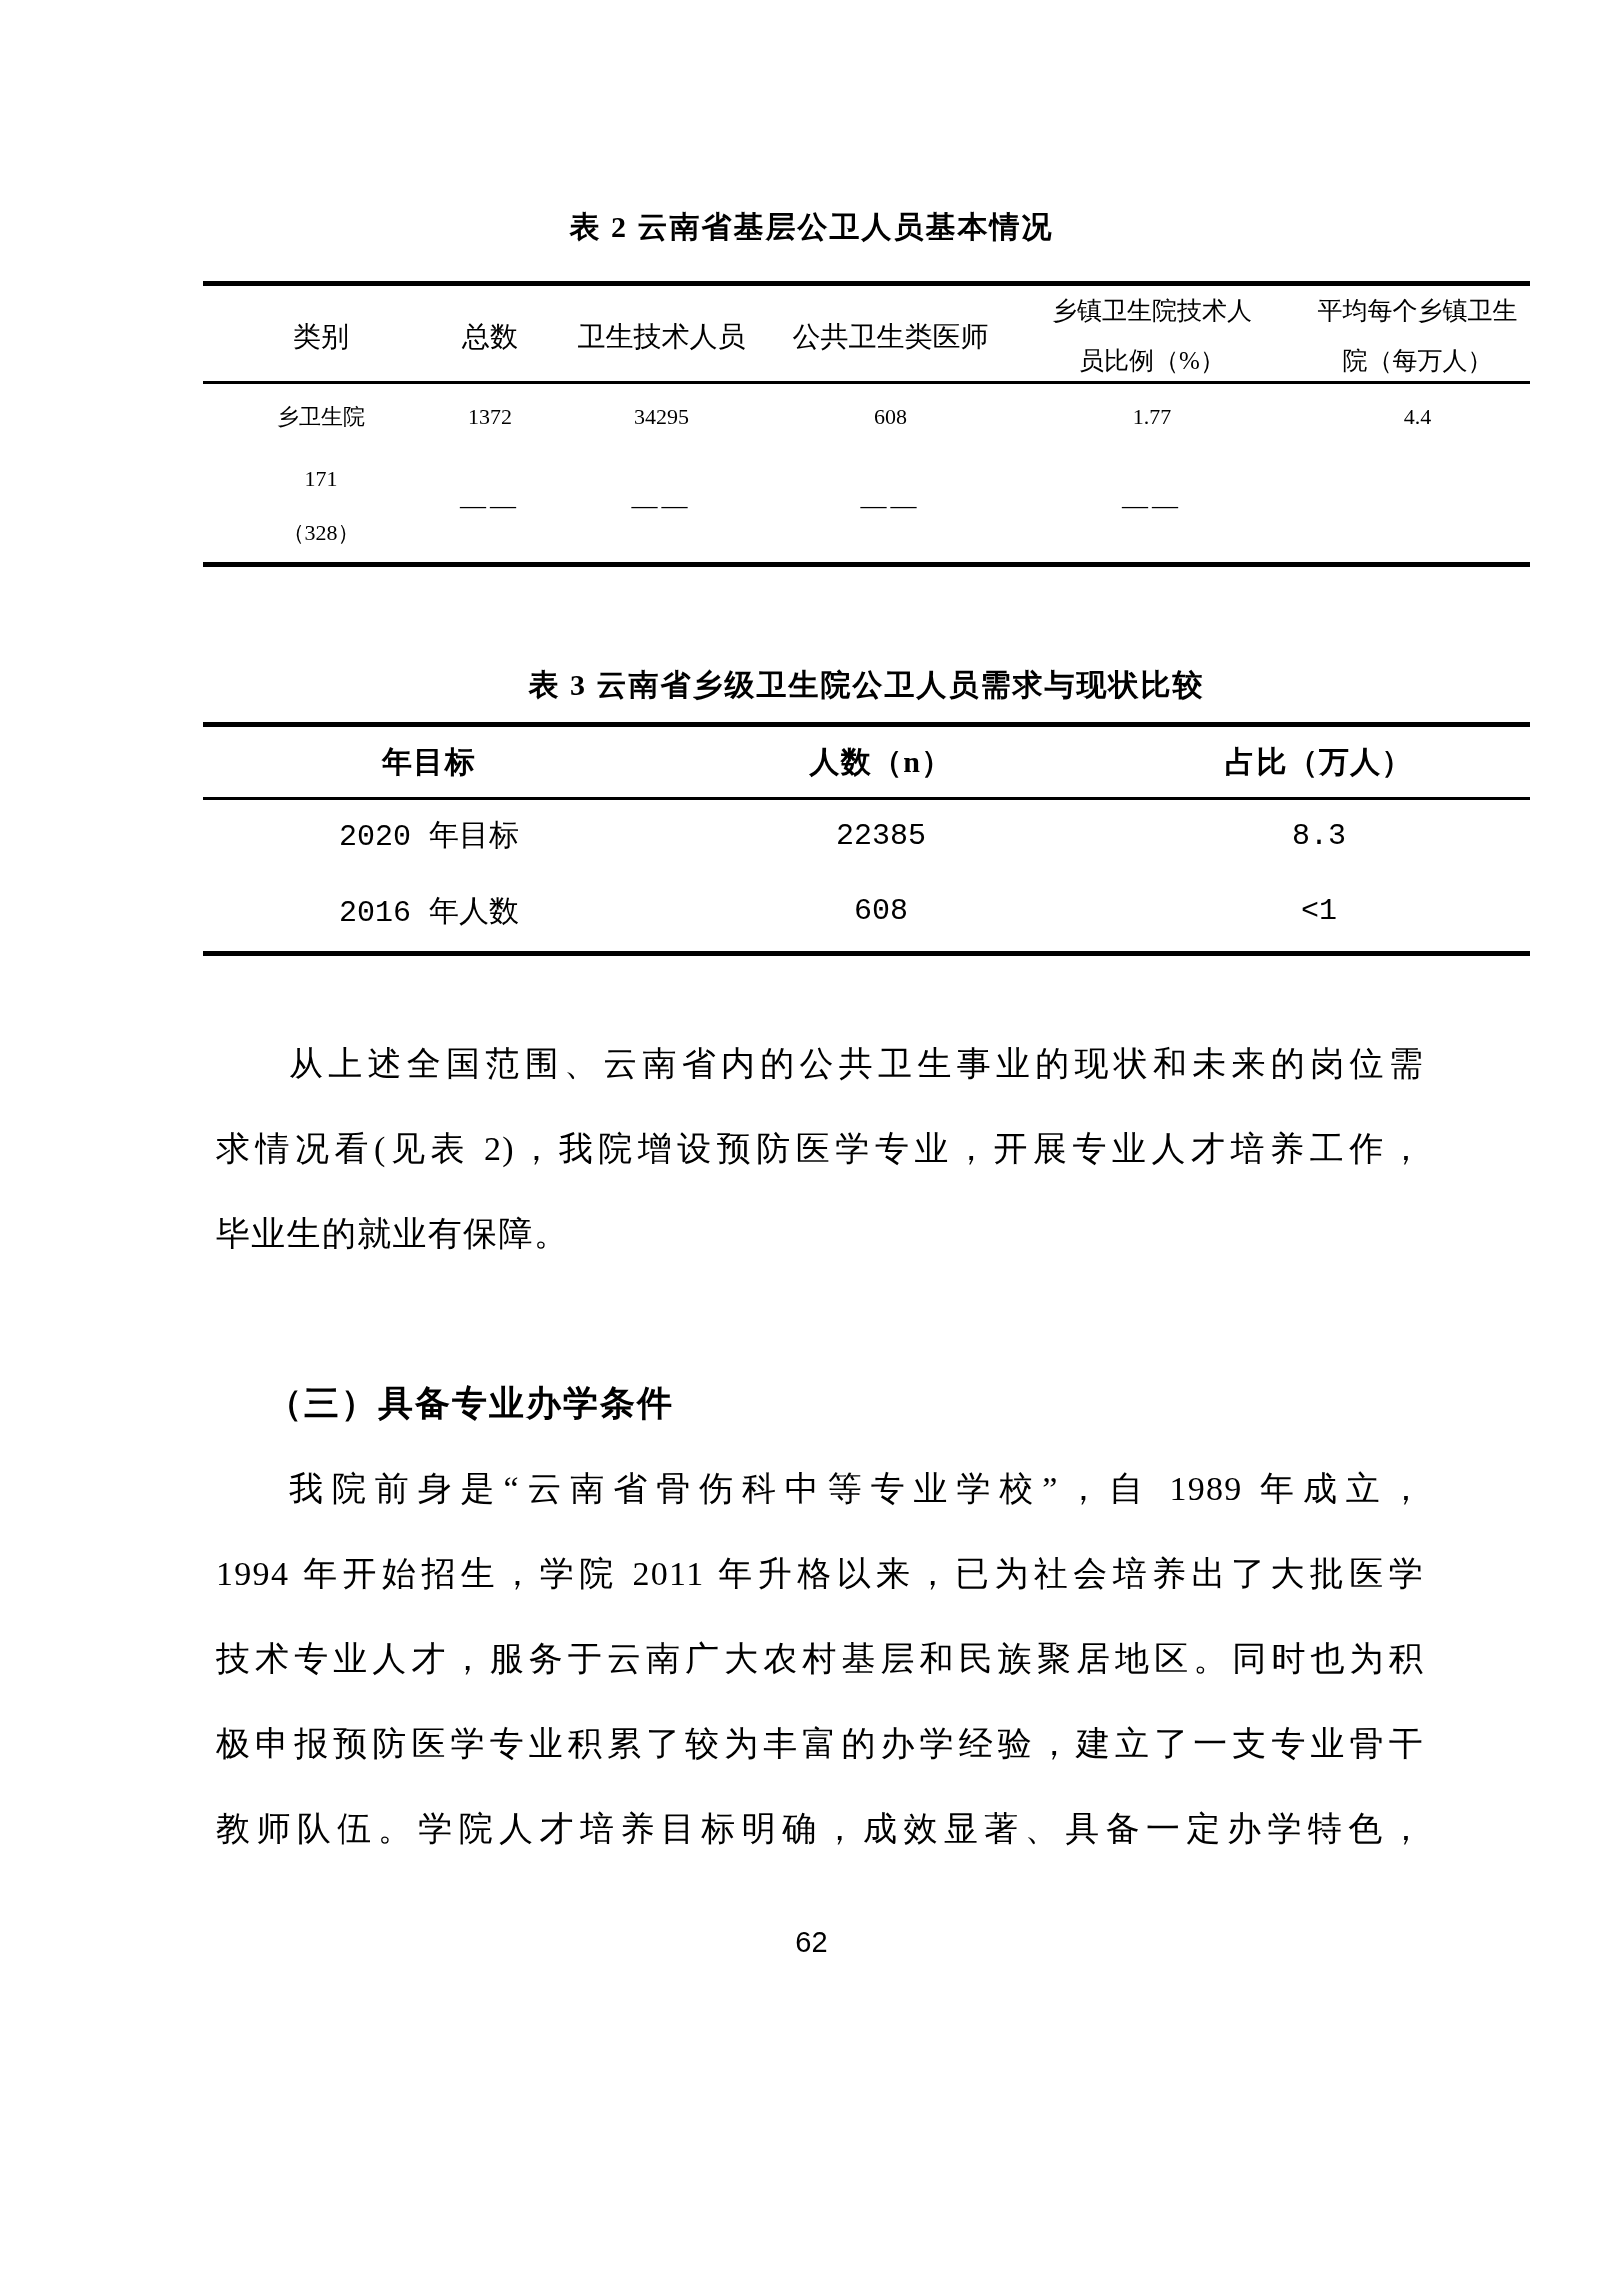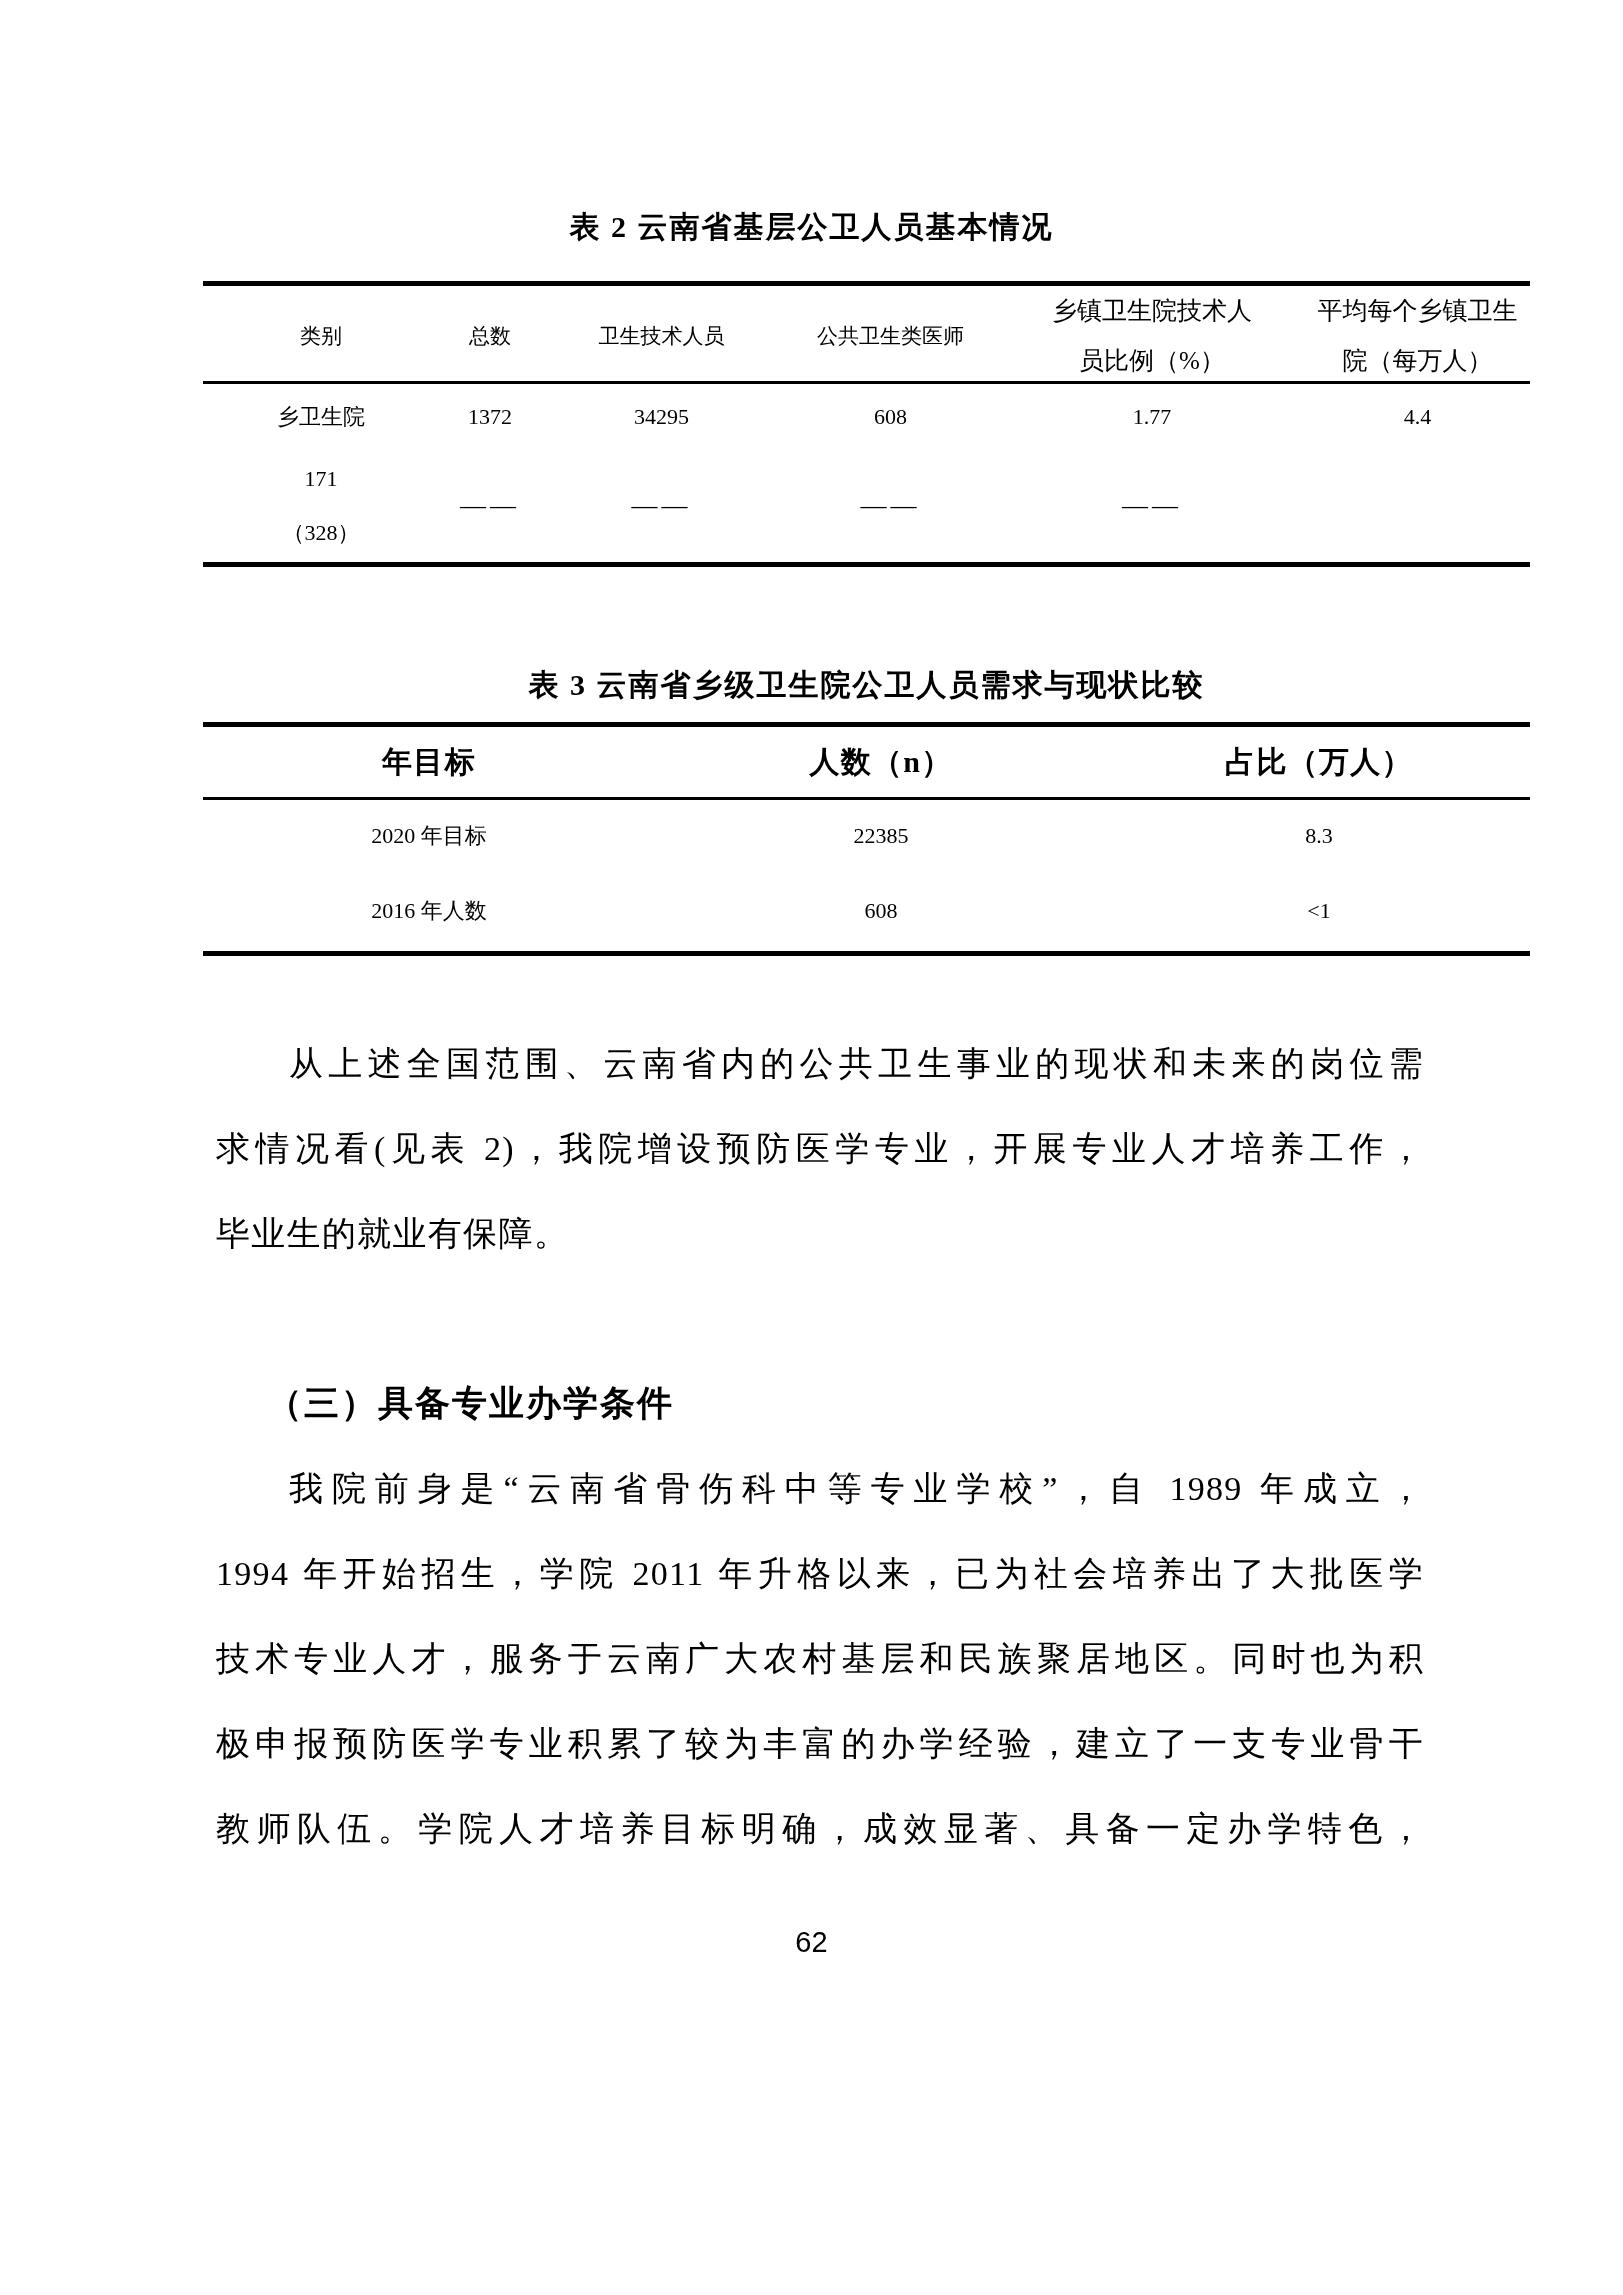--- a/index.html
+++ b/index.html
@@ -44,33 +44,33 @@
   .t2-cols { grid-template-columns: 236px 102px 241px 217px 306px 225px; }
   .t3-cols { grid-template-columns: 452px 452px 424px; }
 
   .cell {
     text-align: center;
     white-space: pre-line;
   }
 
   
   #table2 .head-row { height: 98px; border-bottom: 3.3px solid #000; }
-  #table2 .head-row .cell { font-size: 21px; line-height: 39px; }
+  #table2 .head-row .cell { font-size: 28px; line-height: 39px; }
   #table2 .head-row .cell.small-head { font-size: 25px; line-height: 50px; }
   #table2 .data-row-1 { height: 65px; }
   #table2 .data-row-2 { height: 113px; }
   #table2 .cell.data { font-size: 22px; line-height: 54px; }
   #table2 .cell.dash { font-size: 26px; letter-spacing: 3.9px; }
 
   
   #table3 .head-row { height: 73px; border-bottom: 3.3px solid #000; }
   #table3 .head-row .cell { font-size: 30px; font-weight: bold; letter-spacing: 1.3px; }
   #table3 .data-row-1 { height: 71px; }
   #table3 .data-row-2 { height: 80px; }
-  #table3 .cell.data { font-size: 22px; }
+  #table3 .cell.data { font-size: 30px; font-family: Liberation Mono, monospace; }
 
   
   .para {
     position: absolute;
     left: 216px;
     width: 1208px;
     font-size: 34px;
     letter-spacing: 1.3px;
   }
   .line {

